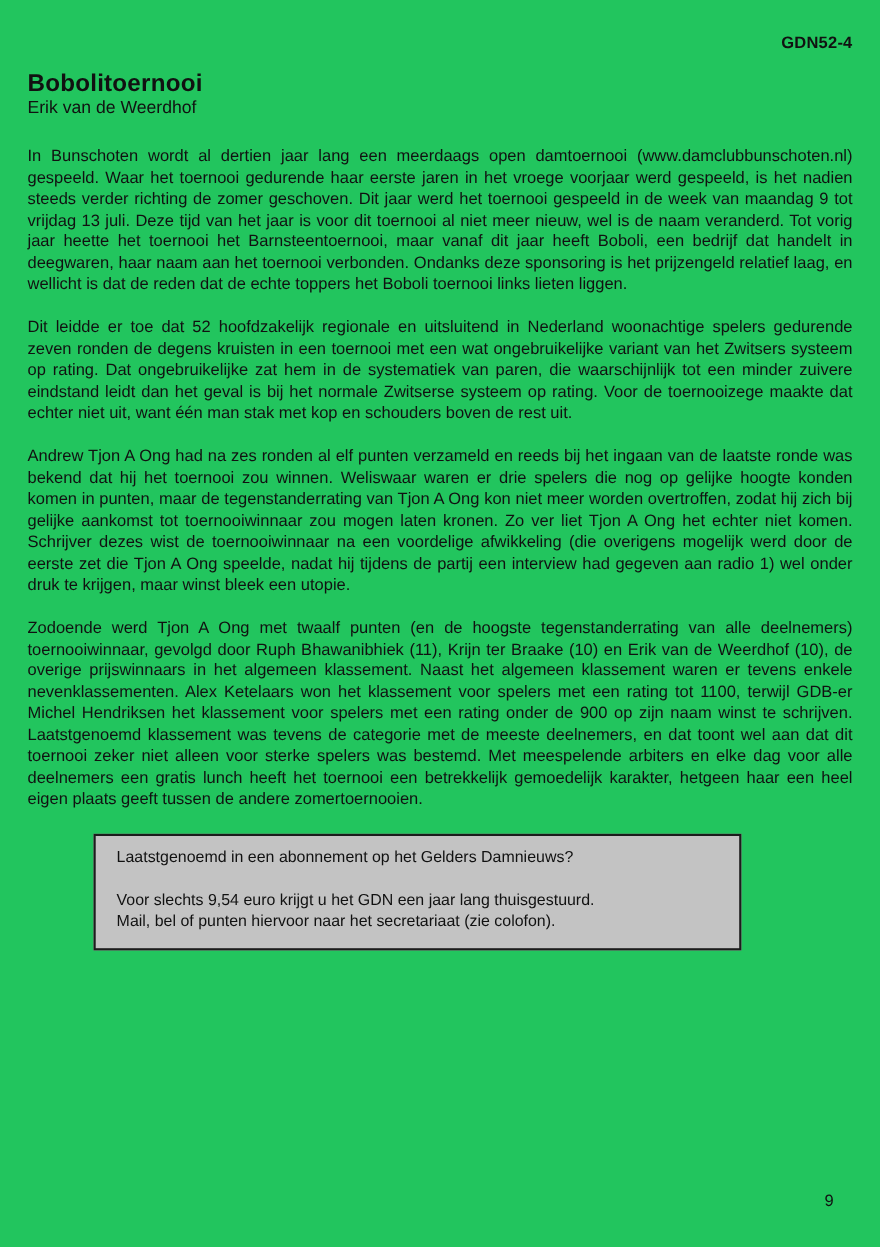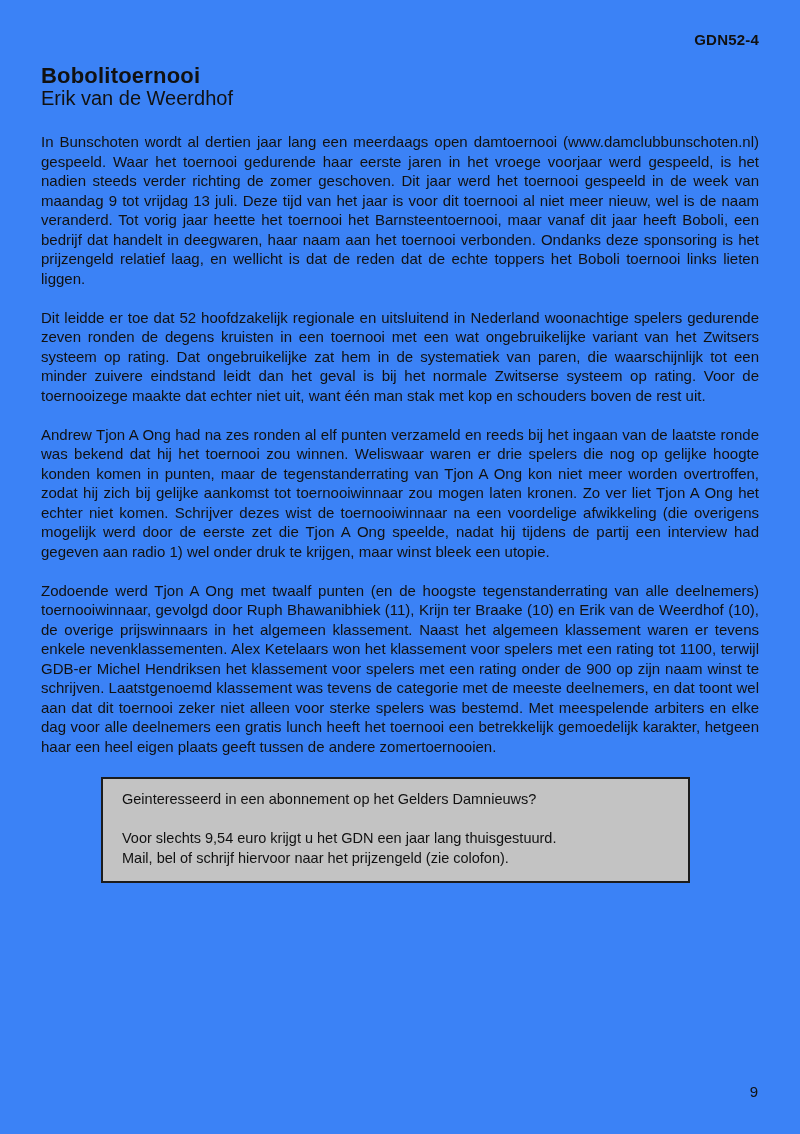--- a/index.html
+++ b/index.html
@@ -4,44 +4,44 @@
 <style>
   html, body {
     margin: 0;
     padding: 0;
     background: #ffffff;
   }
   .page {
     position: relative;
     width: 800px;
     height: 1134px;
-    background: #3b82f6;
+    background: #22c55e;
     overflow: hidden;
     font-family: "Liberation Sans", sans-serif;
     color: #111111;
     box-sizing: border-box;
-    padding: 0 41px;
+    padding: 0 25px;
   }
   .header-code {
     margin-top: 31px;
     text-align: right;
     font-size: 15px;
     font-weight: bold;
     letter-spacing: 0.2px;
     line-height: 18px;
   }
   .article-title {
     margin-top: 13px;
     font-size: 22px;
     font-weight: bold;
     line-height: 27px;
     letter-spacing: 0.2px;
   }
   .article-author {
-    font-size: 20px;
+    font-size: 16px;
     line-height: 19px;
   }
   .article-body {
     margin-top: 24px;
     font-size: 15px;
     line-height: 19.5px;
     text-align: justify;
   }
   .article-body p {
     margin: 0 0 19.5px 0;
@@ -82,20 +82,20 @@
   <div class="article-author">Erik van de Weerdhof</div>
 
   <div class="article-body">
     <p>In Bunschoten wordt al dertien jaar lang een meerdaags open damtoernooi (www.damclubbunschoten.nl) gespeeld. Waar het toernooi gedurende haar eerste jaren in het vroege voorjaar werd gespeeld, is het nadien steeds verder richting de zomer geschoven. Dit jaar werd het toernooi gespeeld in de week van maandag 9 tot vrijdag 13 juli. Deze tijd van het jaar is voor dit toernooi al niet meer nieuw, wel is de naam veranderd. Tot vorig jaar heette het toernooi het Barnsteentoernooi, maar vanaf dit jaar heeft Boboli, een bedrijf dat handelt in deegwaren, haar naam aan het toernooi verbonden. Ondanks deze sponsoring is het prijzengeld relatief laag, en wellicht is dat de reden dat de echte toppers het Boboli toernooi links lieten liggen.</p>
     <p>Dit leidde er toe dat 52 hoofdzakelijk regionale en uitsluitend in Nederland woonachtige spelers gedurende zeven ronden de degens kruisten in een toernooi met een wat ongebruikelijke variant van het Zwitsers systeem op rating. Dat ongebruikelijke zat hem in de systematiek van paren, die waarschijnlijk tot een minder zuivere eindstand leidt dan het geval is bij het normale Zwitserse systeem op rating. Voor de toernooizege maakte dat echter niet uit, want één man stak met kop en schouders boven de rest uit.</p>
     <p>Andrew Tjon A Ong had na zes ronden al elf punten verzameld en reeds bij het ingaan van de laatste ronde was bekend dat hij het toernooi zou winnen. Weliswaar waren er drie spelers die nog op gelijke hoogte konden komen in punten, maar de tegenstanderrating van Tjon A Ong kon niet meer worden overtroffen, zodat hij zich bij gelijke aankomst tot toernooiwinnaar zou mogen laten kronen. Zo ver liet Tjon A Ong het echter niet komen. Schrijver dezes wist de toernooiwinnaar na een voordelige afwikkeling (die overigens mogelijk werd door de eerste zet die Tjon A Ong speelde, nadat hij tijdens de partij een interview had gegeven aan radio 1) wel onder druk te krijgen, maar winst bleek een utopie.</p>
     <p>Zodoende werd Tjon A Ong met twaalf punten (en de hoogste tegenstanderrating van alle deelnemers) toernooiwinnaar, gevolgd door Ruph Bhawanibhiek (11), Krijn ter Braake (10) en Erik van de Weerdhof (10), de overige prijswinnaars in het algemeen klassement. Naast het algemeen klassement waren er tevens enkele nevenklassementen. Alex Ketelaars won het klassement voor spelers met een rating tot 1100, terwijl GDB-er Michel Hendriksen het klassement voor spelers met een rating onder de 900 op zijn naam winst te schrijven. Laatstgenoemd klassement was tevens de categorie met de meeste deelnemers, en dat toont wel aan dat dit toernooi zeker niet alleen voor sterke spelers was bestemd. Met meespelende arbiters en elke dag voor alle deelnemers een gratis lunch heeft het toernooi een betrekkelijk gemoedelijk karakter, hetgeen haar een heel eigen plaats geeft tussen de andere zomertoernooien.</p>
   </div>
 
   <div class="subscription-box">
-    <div class="box-question">Geinteresseerd in een abonnement op het Gelders Damnieuws?</div>
+    <div class="box-question">Laatstgenoemd in een abonnement op het Gelders Damnieuws?</div>
     <div>Voor slechts 9,54 euro krijgt u het GDN een jaar lang thuisgestuurd.</div>
-    <div>Mail, bel of schrijf hiervoor naar het prijzengeld (zie colofon).</div>
+    <div>Mail, bel of punten hiervoor naar het secretariaat (zie colofon).</div>
   </div>
 
   <div class="page-number">9</div>
 
 </div>
 
 </body></html>

